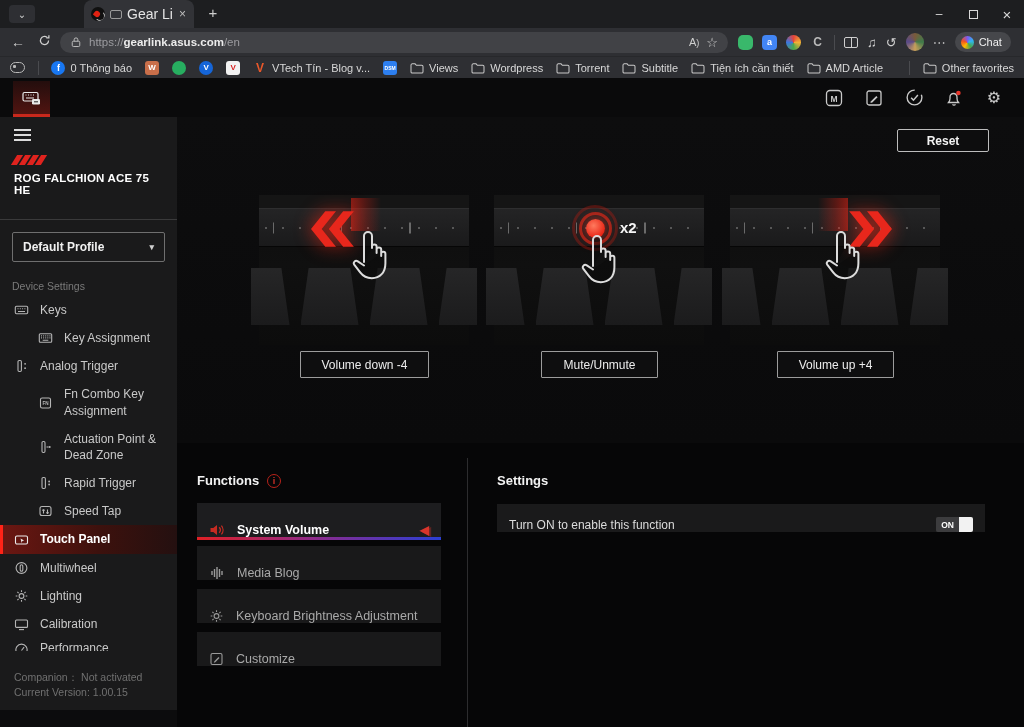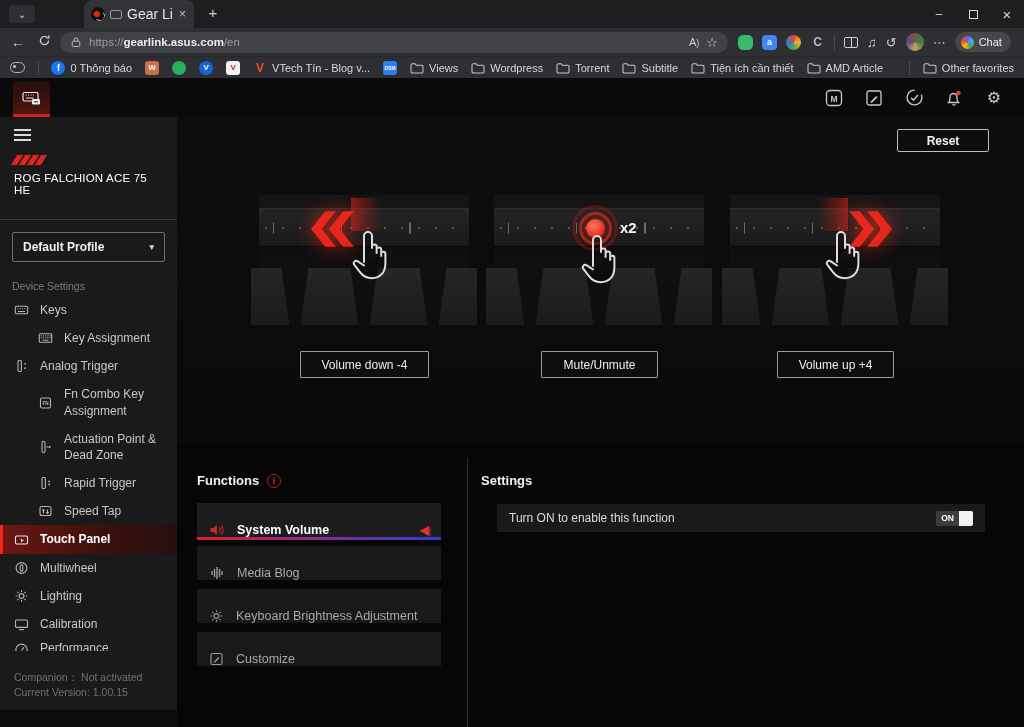--- a/index.html
+++ b/index.html
@@ -79,21 +79,21 @@
   .gear-glyph { font-size:16px; color:#c9c9c9; }
 
   
   .body-wrap { display:flex; height:610px; }
   .sidebar { width:177px; display:flex; flex-direction:column; background:#0c0c0d; }
   .sidebar-panel { height:593px; background:#1a1a1b; position:relative; overflow:hidden; }
   .hamburger { margin:12px 0 0 14px; width:17px; }
   .hamburger span { display:block; height:1.8px; background:#dcdcdc; margin-bottom:3.2px; }
   .rog-slashes { margin:14px 0 0 14px; display:flex; gap:2.5px; }
   .rog-slashes i { width:5.5px; height:10px; background:#e0231e; transform:skewX(-32deg); }
-  .device-name { margin:7px 14px 0; color:#fff; font-size:11.5px; font-weight:normal; letter-spacing:.2px; }
+  .device-name { margin:7px 14px 0; color:#fff; font-size:11.5px; font-weight:bold; letter-spacing:.2px; }
   .side-hr { margin:23px 0 0 0; height:1px; background:#3a3a3b; }
   .profile-select { margin:12px 12px 0; height:30px; border:1px solid #6f6f6f; border-radius:2px; display:flex;
     align-items:center; padding:0 10px; color:#f0f0f0; font-size:12px; font-weight:bold; }
   .profile-select .caret { margin-left:auto; color:#cfcfcf; font-size:9px; }
   .section-label { margin:18px 0 4px 12px; color:#7a7a7a; font-size:10.5px; }
   .side-item { display:flex; align-items:center; gap:11px; padding:6px 6px 6px 14px; font-size:12px; color:#c9c9c9; min-height:28px; }
   .side-item.sub { padding-left:38px; }
   .side-item .lbl { line-height:1.35; }
   .side-item.active { background:linear-gradient(90deg,#6b1712 0%, #3d110d 55%, #241010 100%);
     border-left:3px solid #ff2317; padding-left:11px; color:#fff; font-weight:bold; }
@@ -138,21 +138,21 @@
   .info-ico { width:14px; height:14px; border:1.4px solid #b8221a; border-radius:50%; color:#d23128; font-size:9px; font-weight:bold;
     display:flex; align-items:center; justify-content:center; }
   .fn-item { position:absolute; left:20px; width:244px; height:34px; background:#19191a; display:flex; align-items:flex-end;
     gap:12px; padding:0 12px; color:#a9a9a9; font-size:12.5px; }
   .fn-item.active { background:#1d1d1f; color:#fff; font-weight:bold; }
   .fn-item.active::after { content:""; position:absolute; left:0; right:0; bottom:-3px; height:3px;
     background:linear-gradient(90deg,#e02025,#8a2b8f,#2b3fd4); }
   .fn-arrow { margin-left:auto; color:#d8352c; font-size:12px; text-shadow:2px 1px 0 rgba(216,53,44,.35); }
   .v-div { position:absolute; left:290px; top:15px; bottom:0; width:1px; background:#2c2c2e; }
   .set-row { position:absolute; left:320px; top:61px; width:488px; height:28px; background:#1a1a1b; display:flex;
-    align-items:center; padding:0 12px; color:#dcdcdc; font-size:12px; }
+    align-items:flex-end; padding:0 12px; color:#dcdcdc; font-size:12px; }
   .toggle { margin-left:auto; width:37px; height:15px; background:#2e2e2f; border-radius:2px; display:flex; overflow:hidden; }
   .toggle-on { flex:1; display:flex; align-items:center; justify-content:center; color:#fff; font-size:8.5px; font-weight:bold; background:#3c3c3e; }
   .toggle-knob { width:14px; background:#f2f2f2; }
 </style>
 </head>
 <body>
 
 <div id="window">
 
   <div class="tabstrip">
@@ -535,21 +535,21 @@
         <div class="fn-item" style="top:189px;">
           <svg width="15" height="14" viewBox="0 0 14 14">
               <rect x="1.5" y="1.5" width="11" height="11" rx="1.5" fill="none" stroke="#9a9a9a" stroke-width="1.1"></rect>
               <path d="M4.8 9.2 9 5l1 1-4.2 4.2-1.5.5z" fill="#9a9a9a"></path>
             </svg>
           <span>Customize</span>
         </div>
 
         <div class="v-div"></div>
 
-        <div class="panel-title" style="left:304px;">
+        <div class="panel-title" style="left:320px;">
           <span>Settings</span>
         </div>
         <div class="set-row">
           <span>Turn ON to enable this function</span>
           <span class="toggle">
             <span class="toggle-on">ON</span>
             <span class="toggle-knob"></span>
           </span>
         </div>
       </div>

